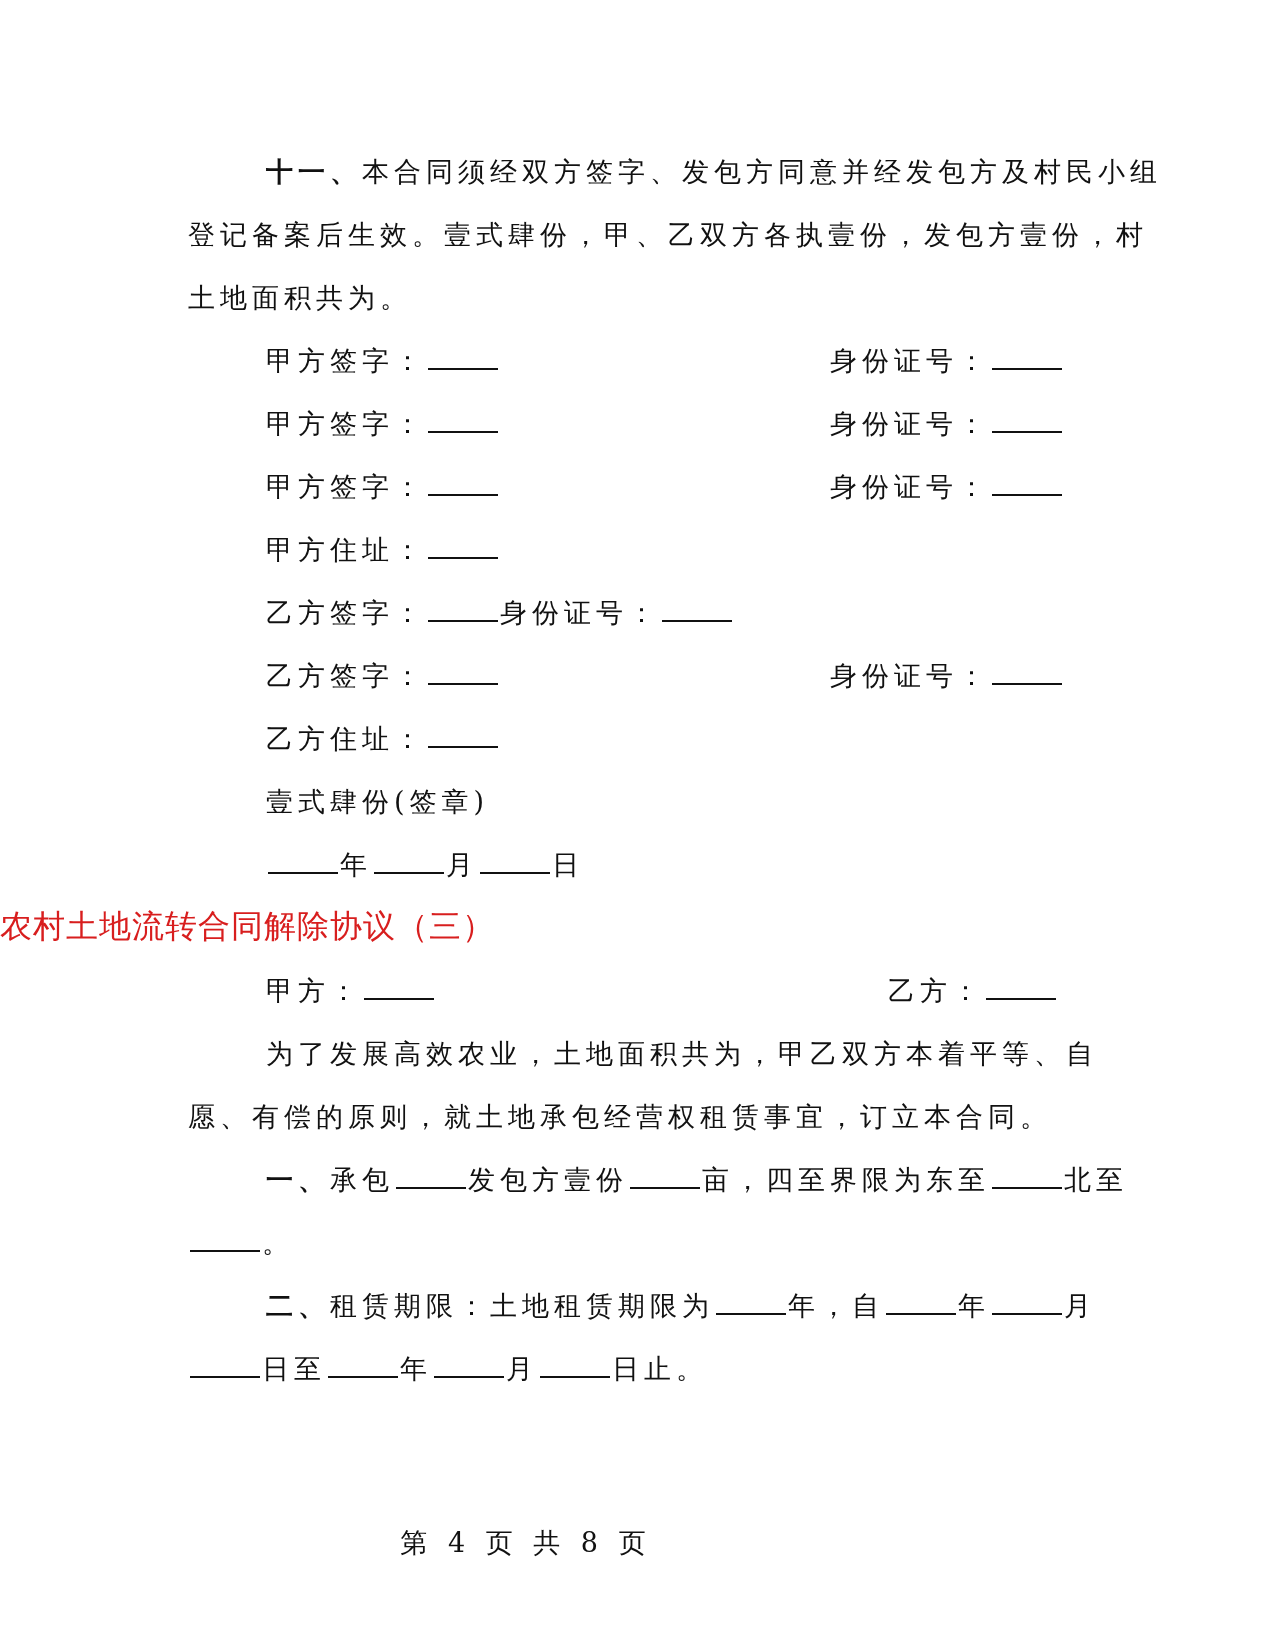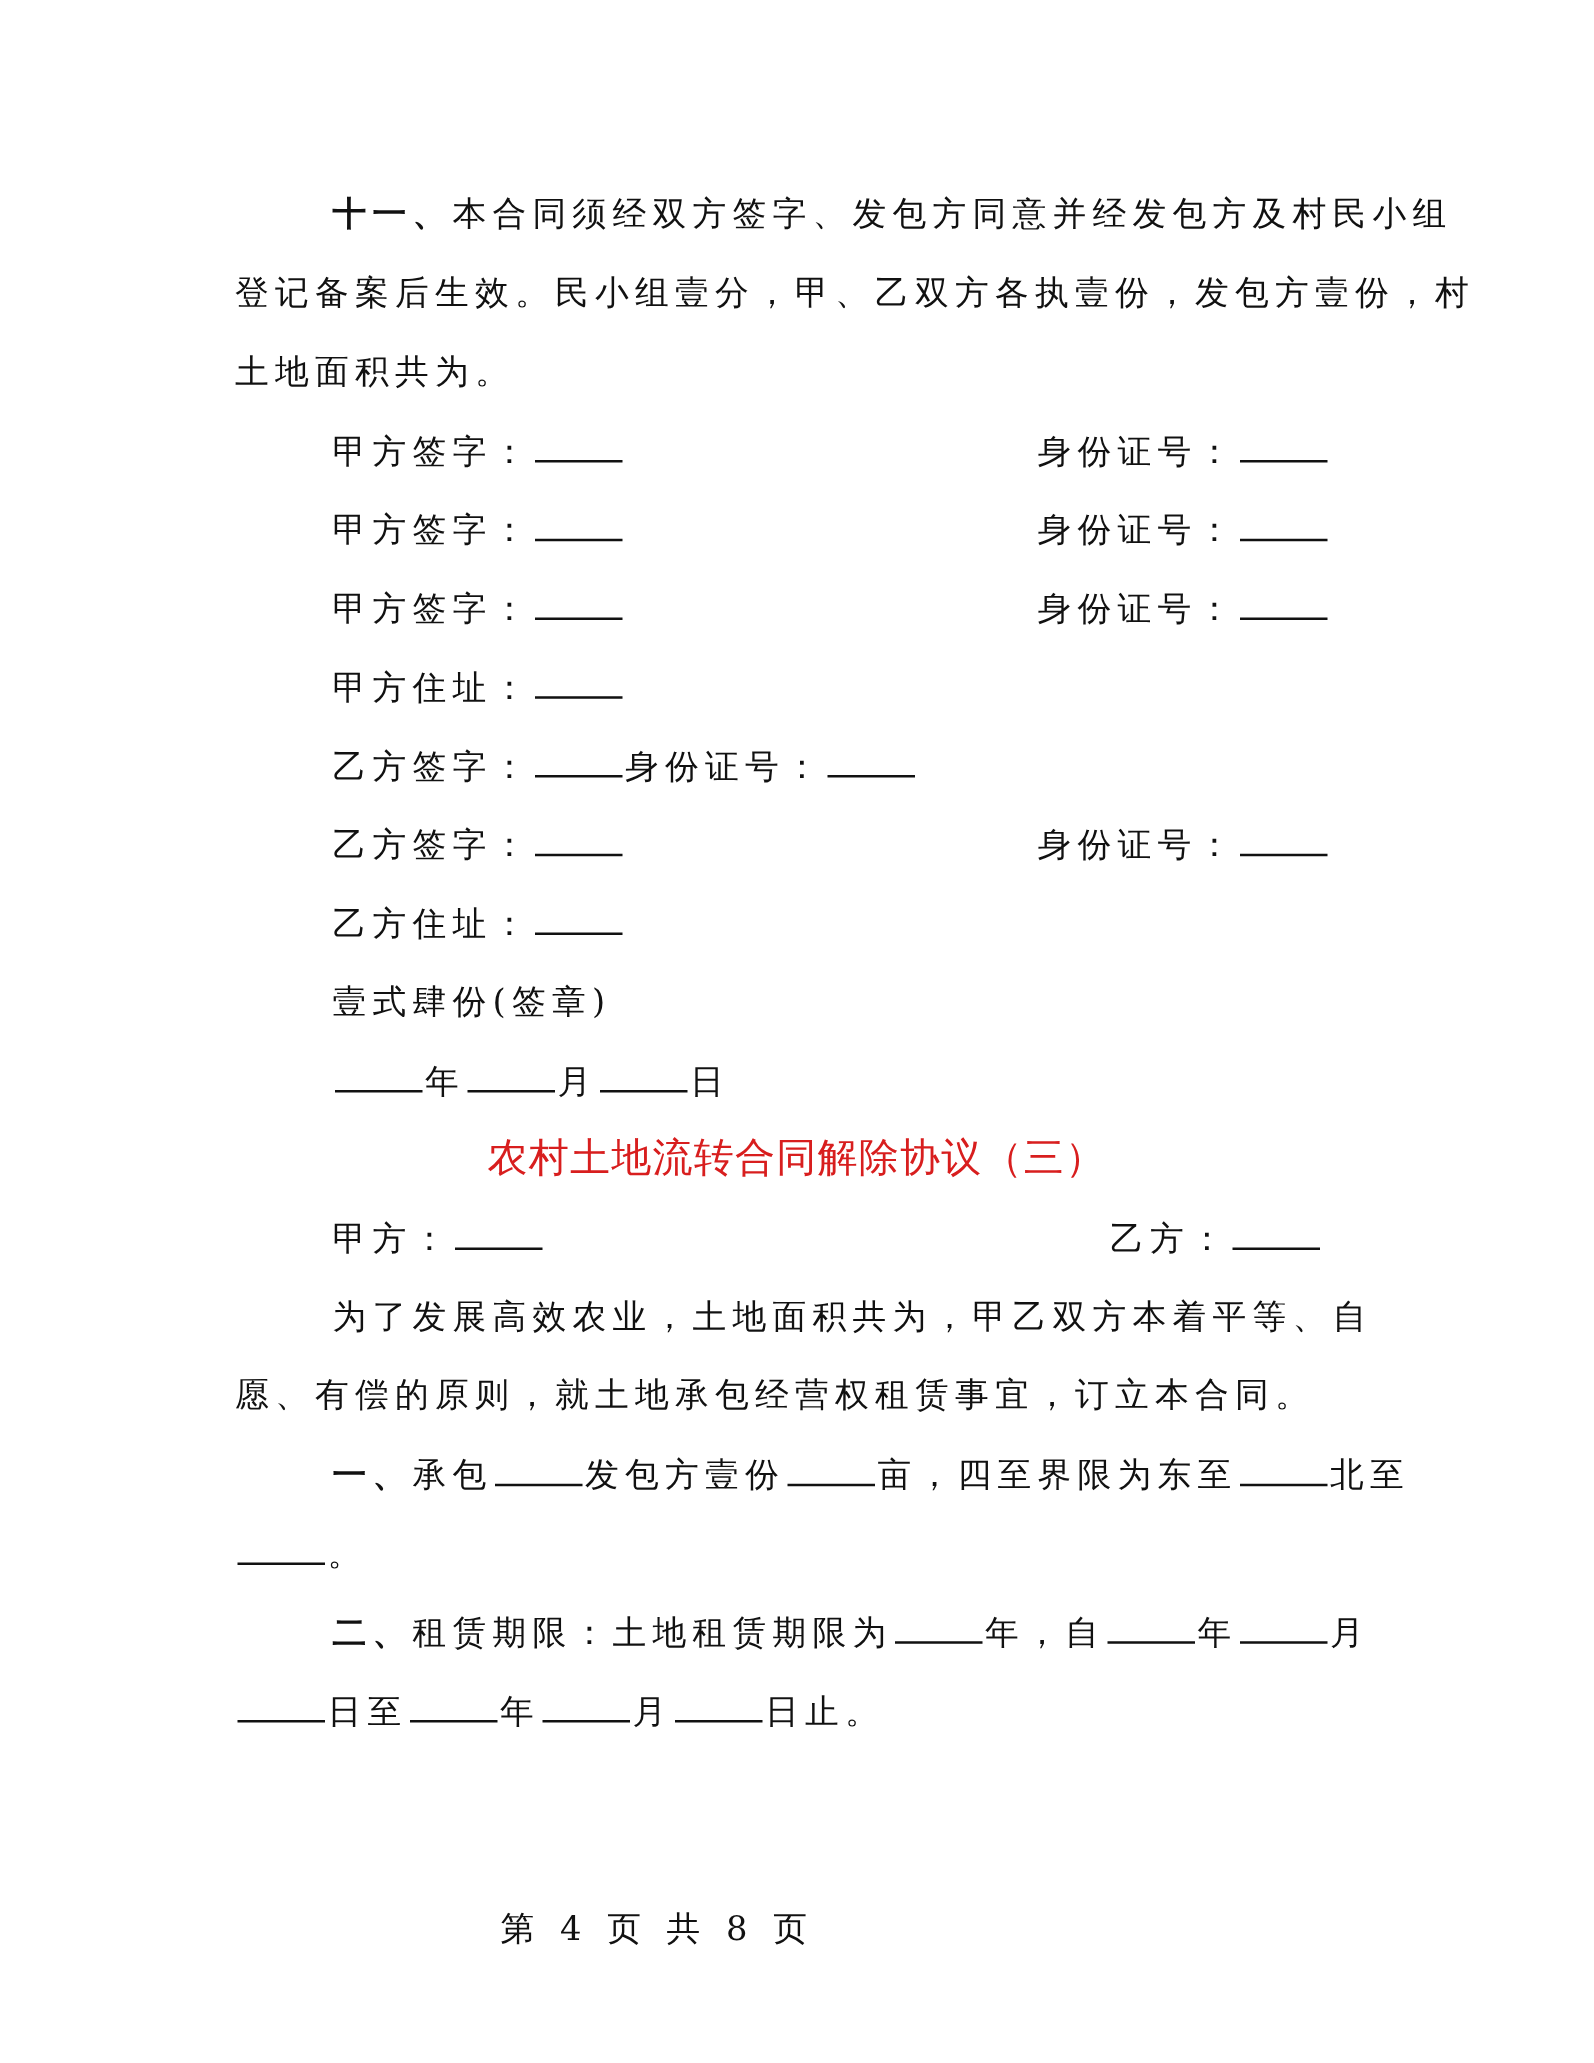--- a/index.html
+++ b/index.html
@@ -3,33 +3,33 @@
 <meta charset="utf-8">
 <style>
   html, body { margin: 0; padding: 0; background: #ffffff; }
   body { width: 1275px; height: 1650px; position: relative; overflow: hidden;
          font-family: "DejaVu Serif", "Liberation Serif", serif; color: #111; }
   .line { position: absolute; left: 188px; font-size: 27px; letter-spacing: 5px; white-space: nowrap; line-height: 34px; }
   .indent { left: 266px; }
   .bold { font-weight: bold; }
   .blank { display: inline-block; width: 70px; border-bottom: 2px solid #111; height: 24px; vertical-align: baseline; margin: 0 2px; }
   .right { position: absolute; left: 830px; font-size: 27px; letter-spacing: 5px; white-space: nowrap; line-height: 34px; }
-  .title { position: absolute; left: 0; width: 1275px; text-align: center; top: 905px; font-size: 32px;
+  .title { position: absolute; left: 0; width: 1275px; top: 905px; font-size: 32px;
            color: #d81e1e; font-family: "DejaVu Sans", "Liberation Sans", sans-serif; letter-spacing: 1px; }
   .footer { position: absolute; left: 0; width: 1052px; text-align: center; top: 1525px; font-size: 27px; letter-spacing: 6px; }
 </style>
 </head>
 <body>
 
 <div>
 
   <div class="line indent" style="top:155px">
     <span class="bold">十一、</span><span>本合同须经双方签字、发包方同意并经发包方及村民小组</span>
   </div>
-  <div class="line" style="top:218px">登记备案后生效。民小组壹分，甲、乙双方各执壹份，发包方壹份，村</div>
+  <div class="line" style="top:218px">登记备案后生效。壹式肆份，甲、乙双方各执壹份，发包方壹份，村</div>
   <div class="line" style="top:281px">土地面积共为。</div>
 
   <div class="line indent" style="top:344px"><span>甲方签字：</span><span class="blank"></span></div>
   <div class="right" style="top:344px"><span>身份证号：</span><span class="blank"></span></div>
 
   <div class="line indent" style="top:407px"><span>甲方签字：</span><span class="blank"></span></div>
   <div class="right" style="top:407px"><span>身份证号：</span><span class="blank"></span></div>
 
   <div class="line indent" style="top:470px"><span>甲方签字：</span><span class="blank"></span></div>
   <div class="right" style="top:470px"><span>身份证号：</span><span class="blank"></span></div>

